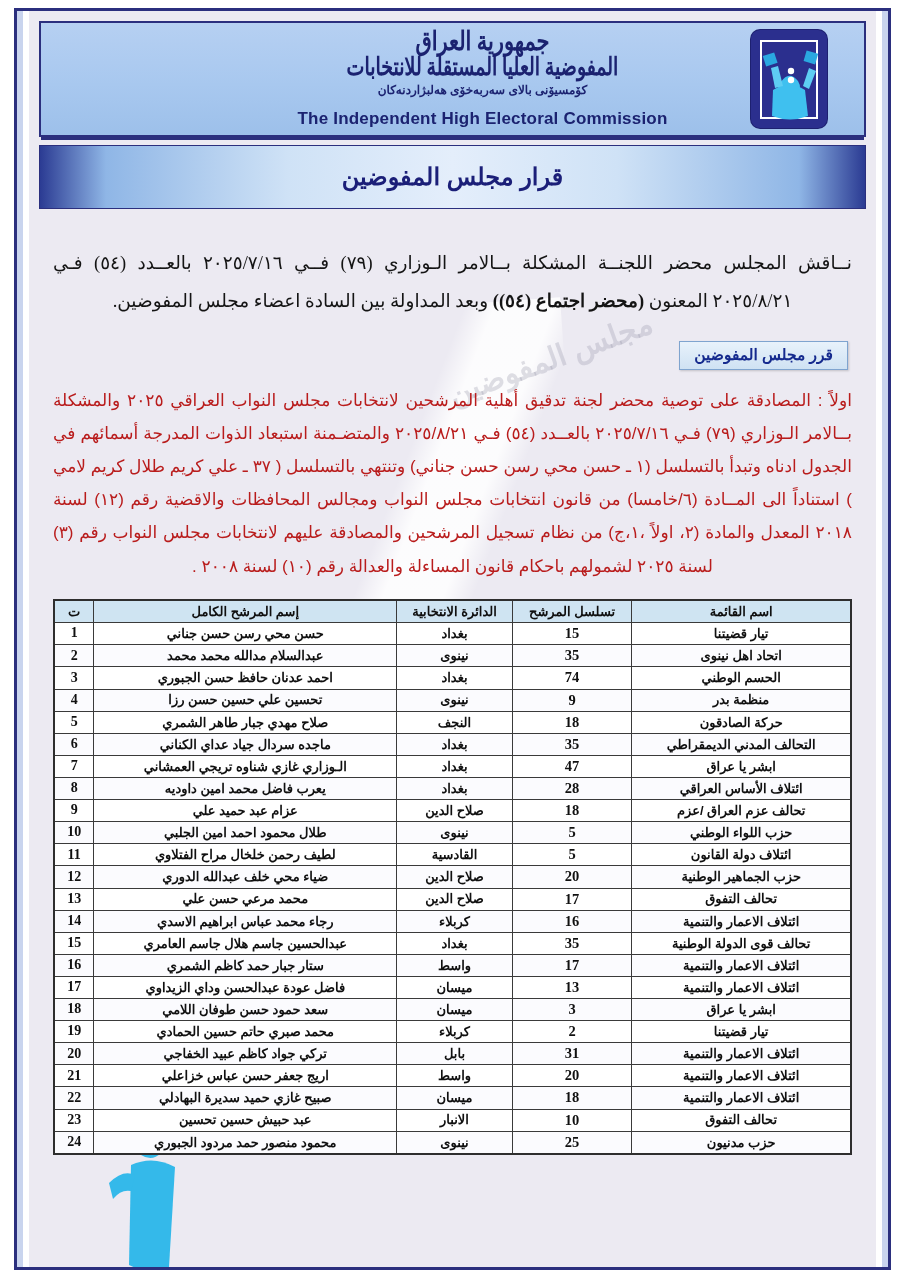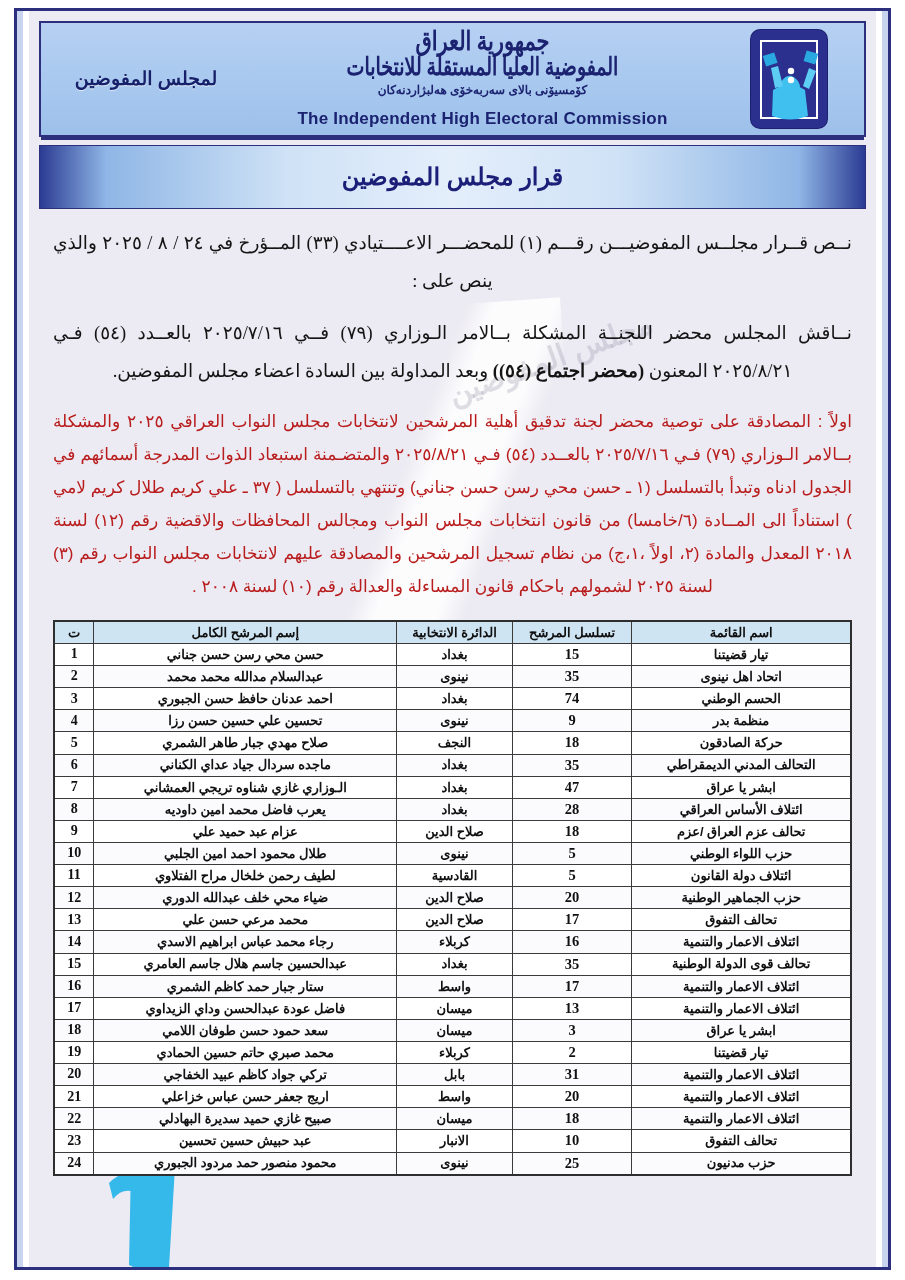--- a/index.html
+++ b/index.html
@@ -128,21 +128,21 @@
   }
 
   
   .body-text { padding: 16px 14px 0 14px; color: #111; }
   .para {
     font-family: "Liberation Serif", serif;
     font-size: 18.5px; line-height: 2.05;
     text-align: justify; text-align-last: center;
     margin: 0 0 14px 0; color:#141414;
   }
-  .para.p2 { }
+  .para.p2 { margin-top: 20px; }
   .para b { font-weight: bold; }
 
   .decision-tag {
     display:inline-block; margin: 6px 4px 10px 0;
     padding: 4px 14px 5px 14px;
     background: linear-gradient(180deg,#e8f2fb,#cfe2f3);
     border: 1px solid #7fa4cf;
     color:#152a8e; font-weight: bold; font-size: 15.5px;
     font-family: "Liberation Sans", sans-serif;
     box-shadow: 1px 1px 2px rgba(0,0,0,.18);
@@ -226,34 +226,35 @@
       </div>
 
       <div class="crest">
         <span class="ar1">جمهورية العراق</span>
         <span class="ar2">المفوضية العليا المستقلة للانتخابات</span>
         <span class="ku">كۆمسیۆنی بالای سەربەخۆی هەلبژاردنەکان</span>
         <span class="en">The Independent High Electoral Commission</span>
       </div>
 
       <div class="sec-general">
-        <div>لمجلس المفوضين</div>
       </div>
     </div>
 
     <div class="title-banner">
       <span>قرار مجلس المفوضين</span>
     </div>
 
     <div class="body-text">
 
-      <p class="para">نــص قــرار مجلــس المفوضيـــن رقـــم (١) للمحضـــر الاعــــتيادي (٣٣) المــؤرخ في ٢٤ / ٨ / ٢٠٢٥ والذي ينص على :</p>
 
       <p class="para p2"><span>نــاقش المجلس محضر اللجنــة المشكلة بــالامر الـوزاري (٧٩) فــي ٢٠٢٥/٧/١٦ بالعــدد (٥٤) فـي ٢٠٢٥/٨/٢١ المعنون </span><b>(محضر اجتماع (٥٤))</b><span> وبعد المداولة بين السادة اعضاء مجلس المفوضين.</span></p>
 
+      <div class="tag-row">
+        <span class="decision-tag">قرر مجلس المفوضين</span>
+      </div>
 
       <p class="para-bold">اولاً : المصادقة على توصية محضر لجنة تدقيق أهلية المرشحين لانتخابات مجلس النواب العراقي ٢٠٢٥ والمشكلة بــالامر الـوزاري (٧٩) فـي ٢٠٢٥/٧/١٦ بالعــدد (٥٤) فـي ٢٠٢٥/٨/٢١ والمتضـمنة استبعاد الذوات المدرجة أسمائهم في الجدول ادناه وتبدأ بالتسلسل (١ ـ حسن محي رسن حسن جناني) وتنتهي بالتسلسل ( ٣٧ ـ علي كريم طلال كريم لامي ) استناداً الى المــادة (٦/خامسا) من قانون انتخابات مجلس النواب ومجالس المحافظات والاقضية رقم (١٢) لسنة ٢٠١٨ المعدل والمادة (٢، اولاً ،١،ج) من نظام تسجيل المرشحين والمصادقة عليهم لانتخابات مجلس النواب رقم (٣) لسنة ٢٠٢٥ لشمولهم باحكام قانون المساءلة والعدالة رقم (١٠) لسنة ٢٠٠٨ .</p>
     </div>
 
     <div class="tbl-wrap">
       <table>
         <colgroup>
           <col class="c-list">
             <col class="c-seq">
             <col class="c-dist">

